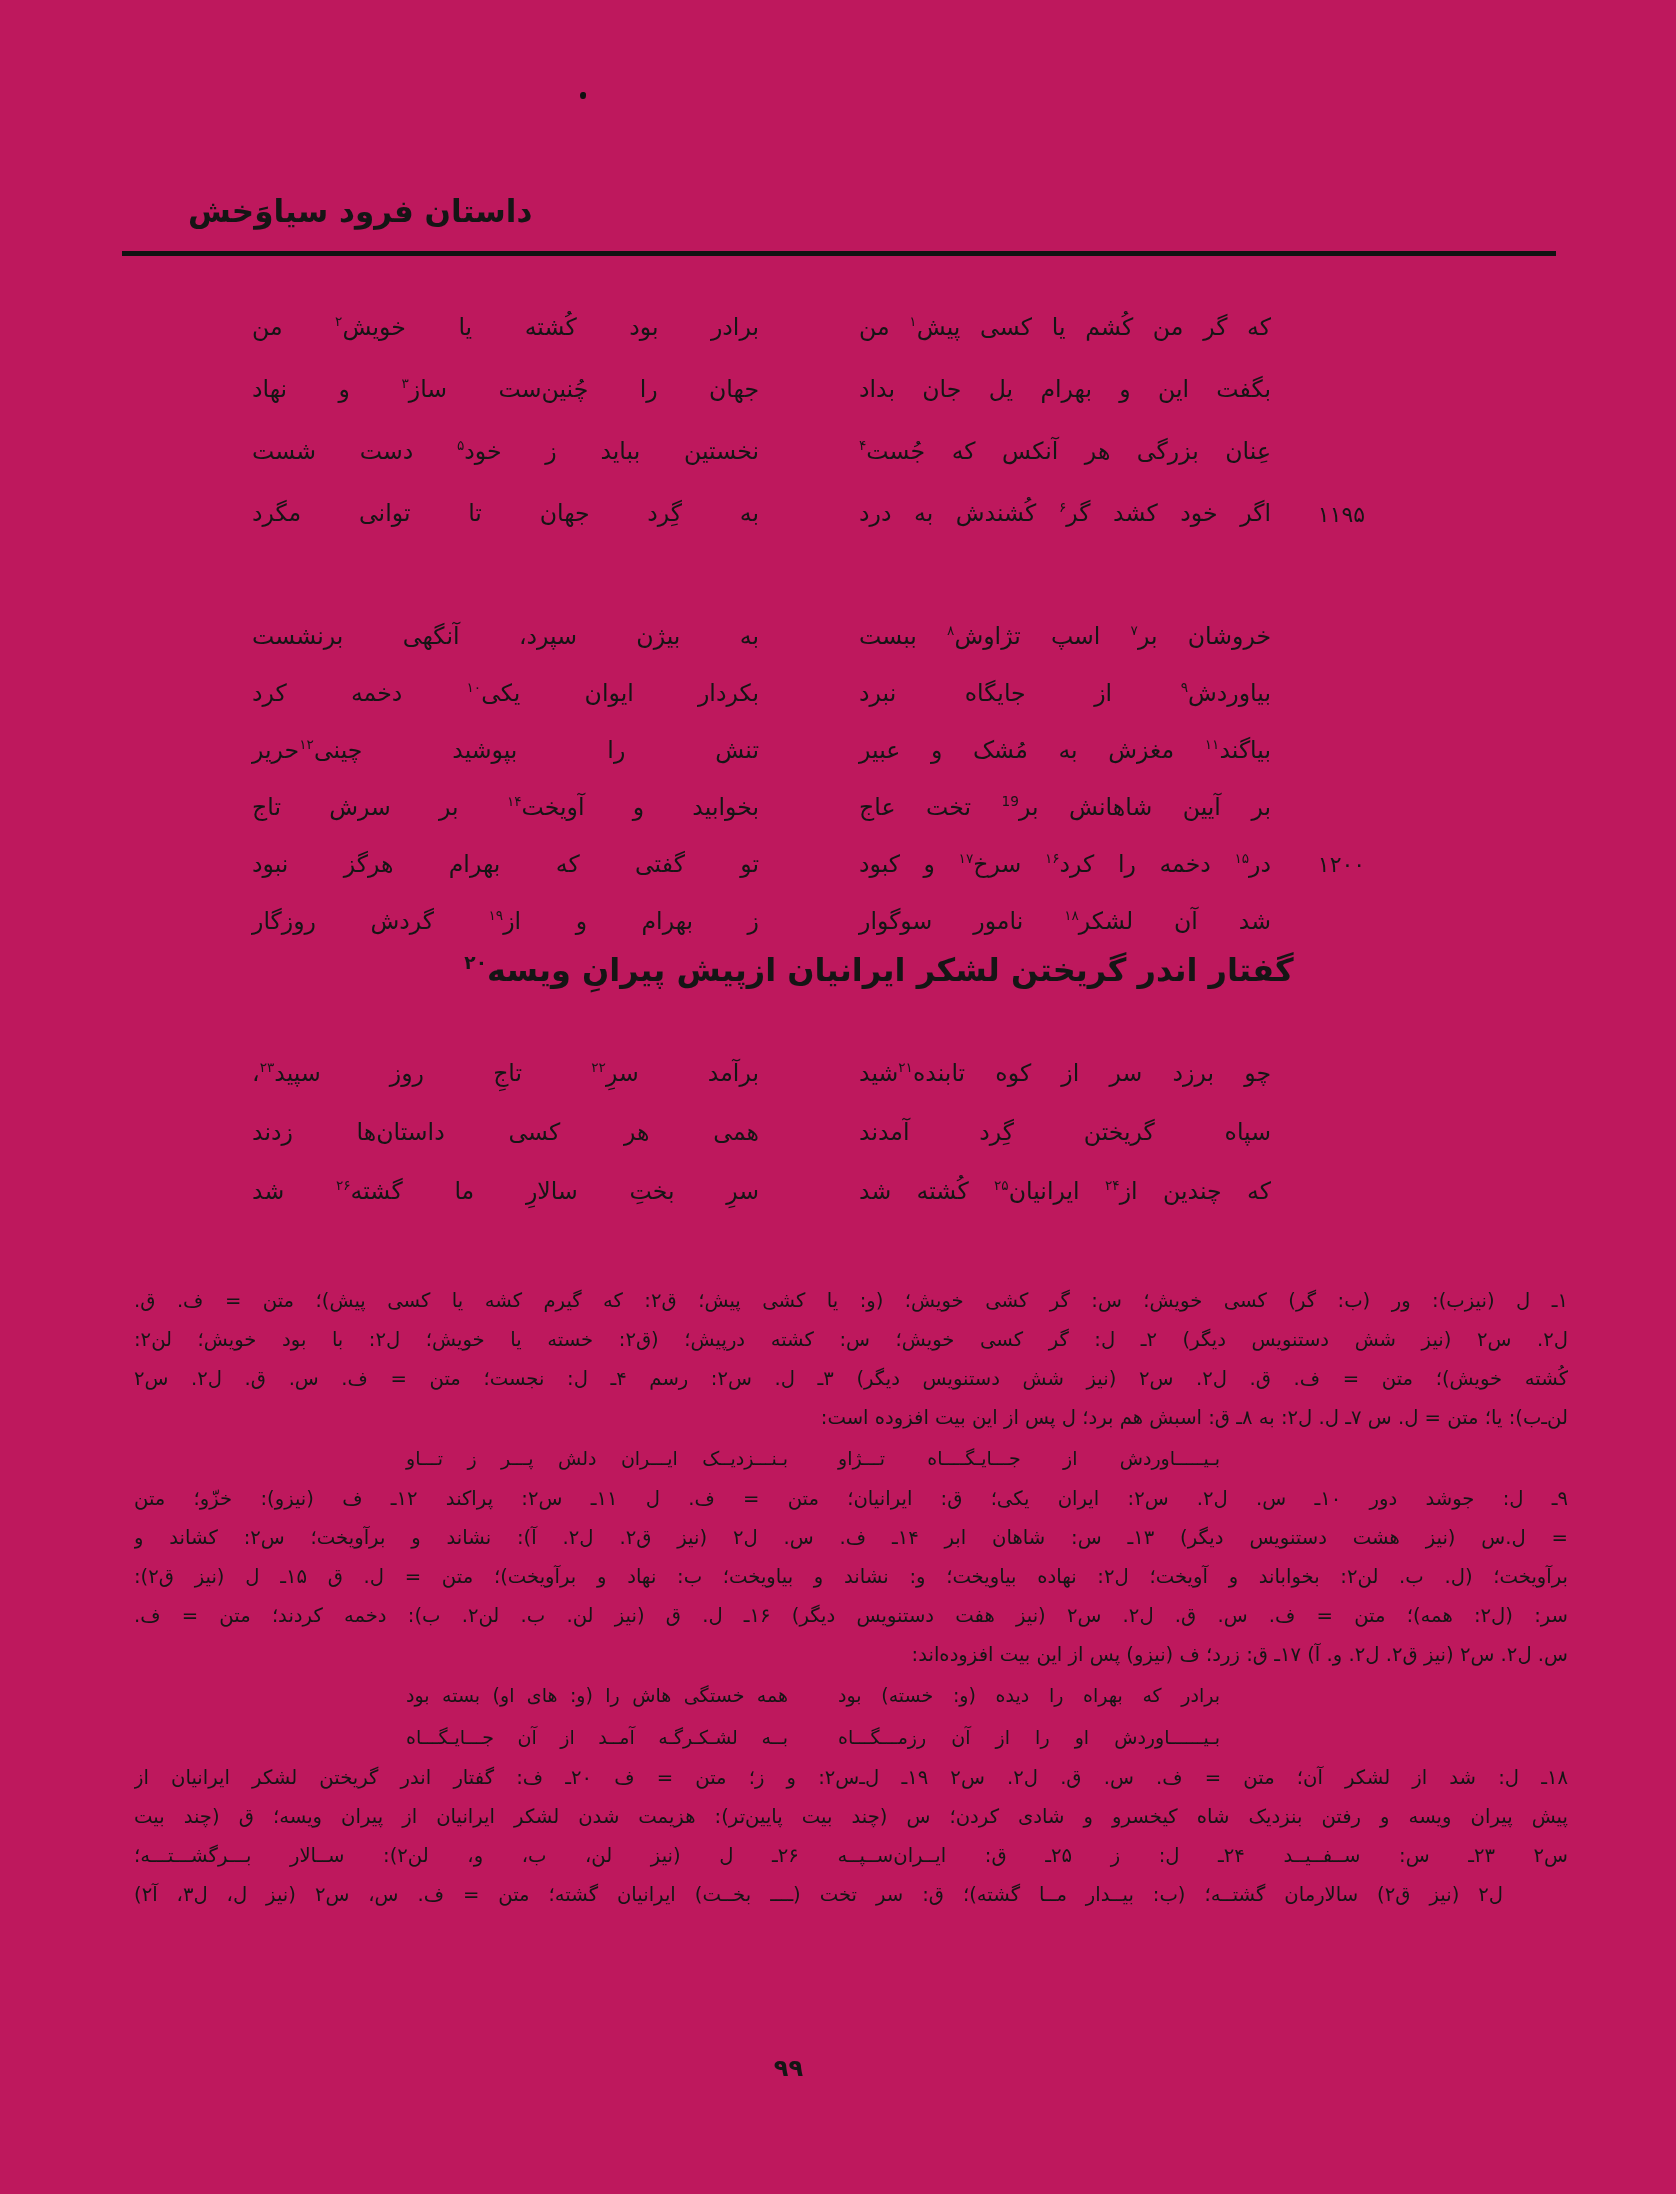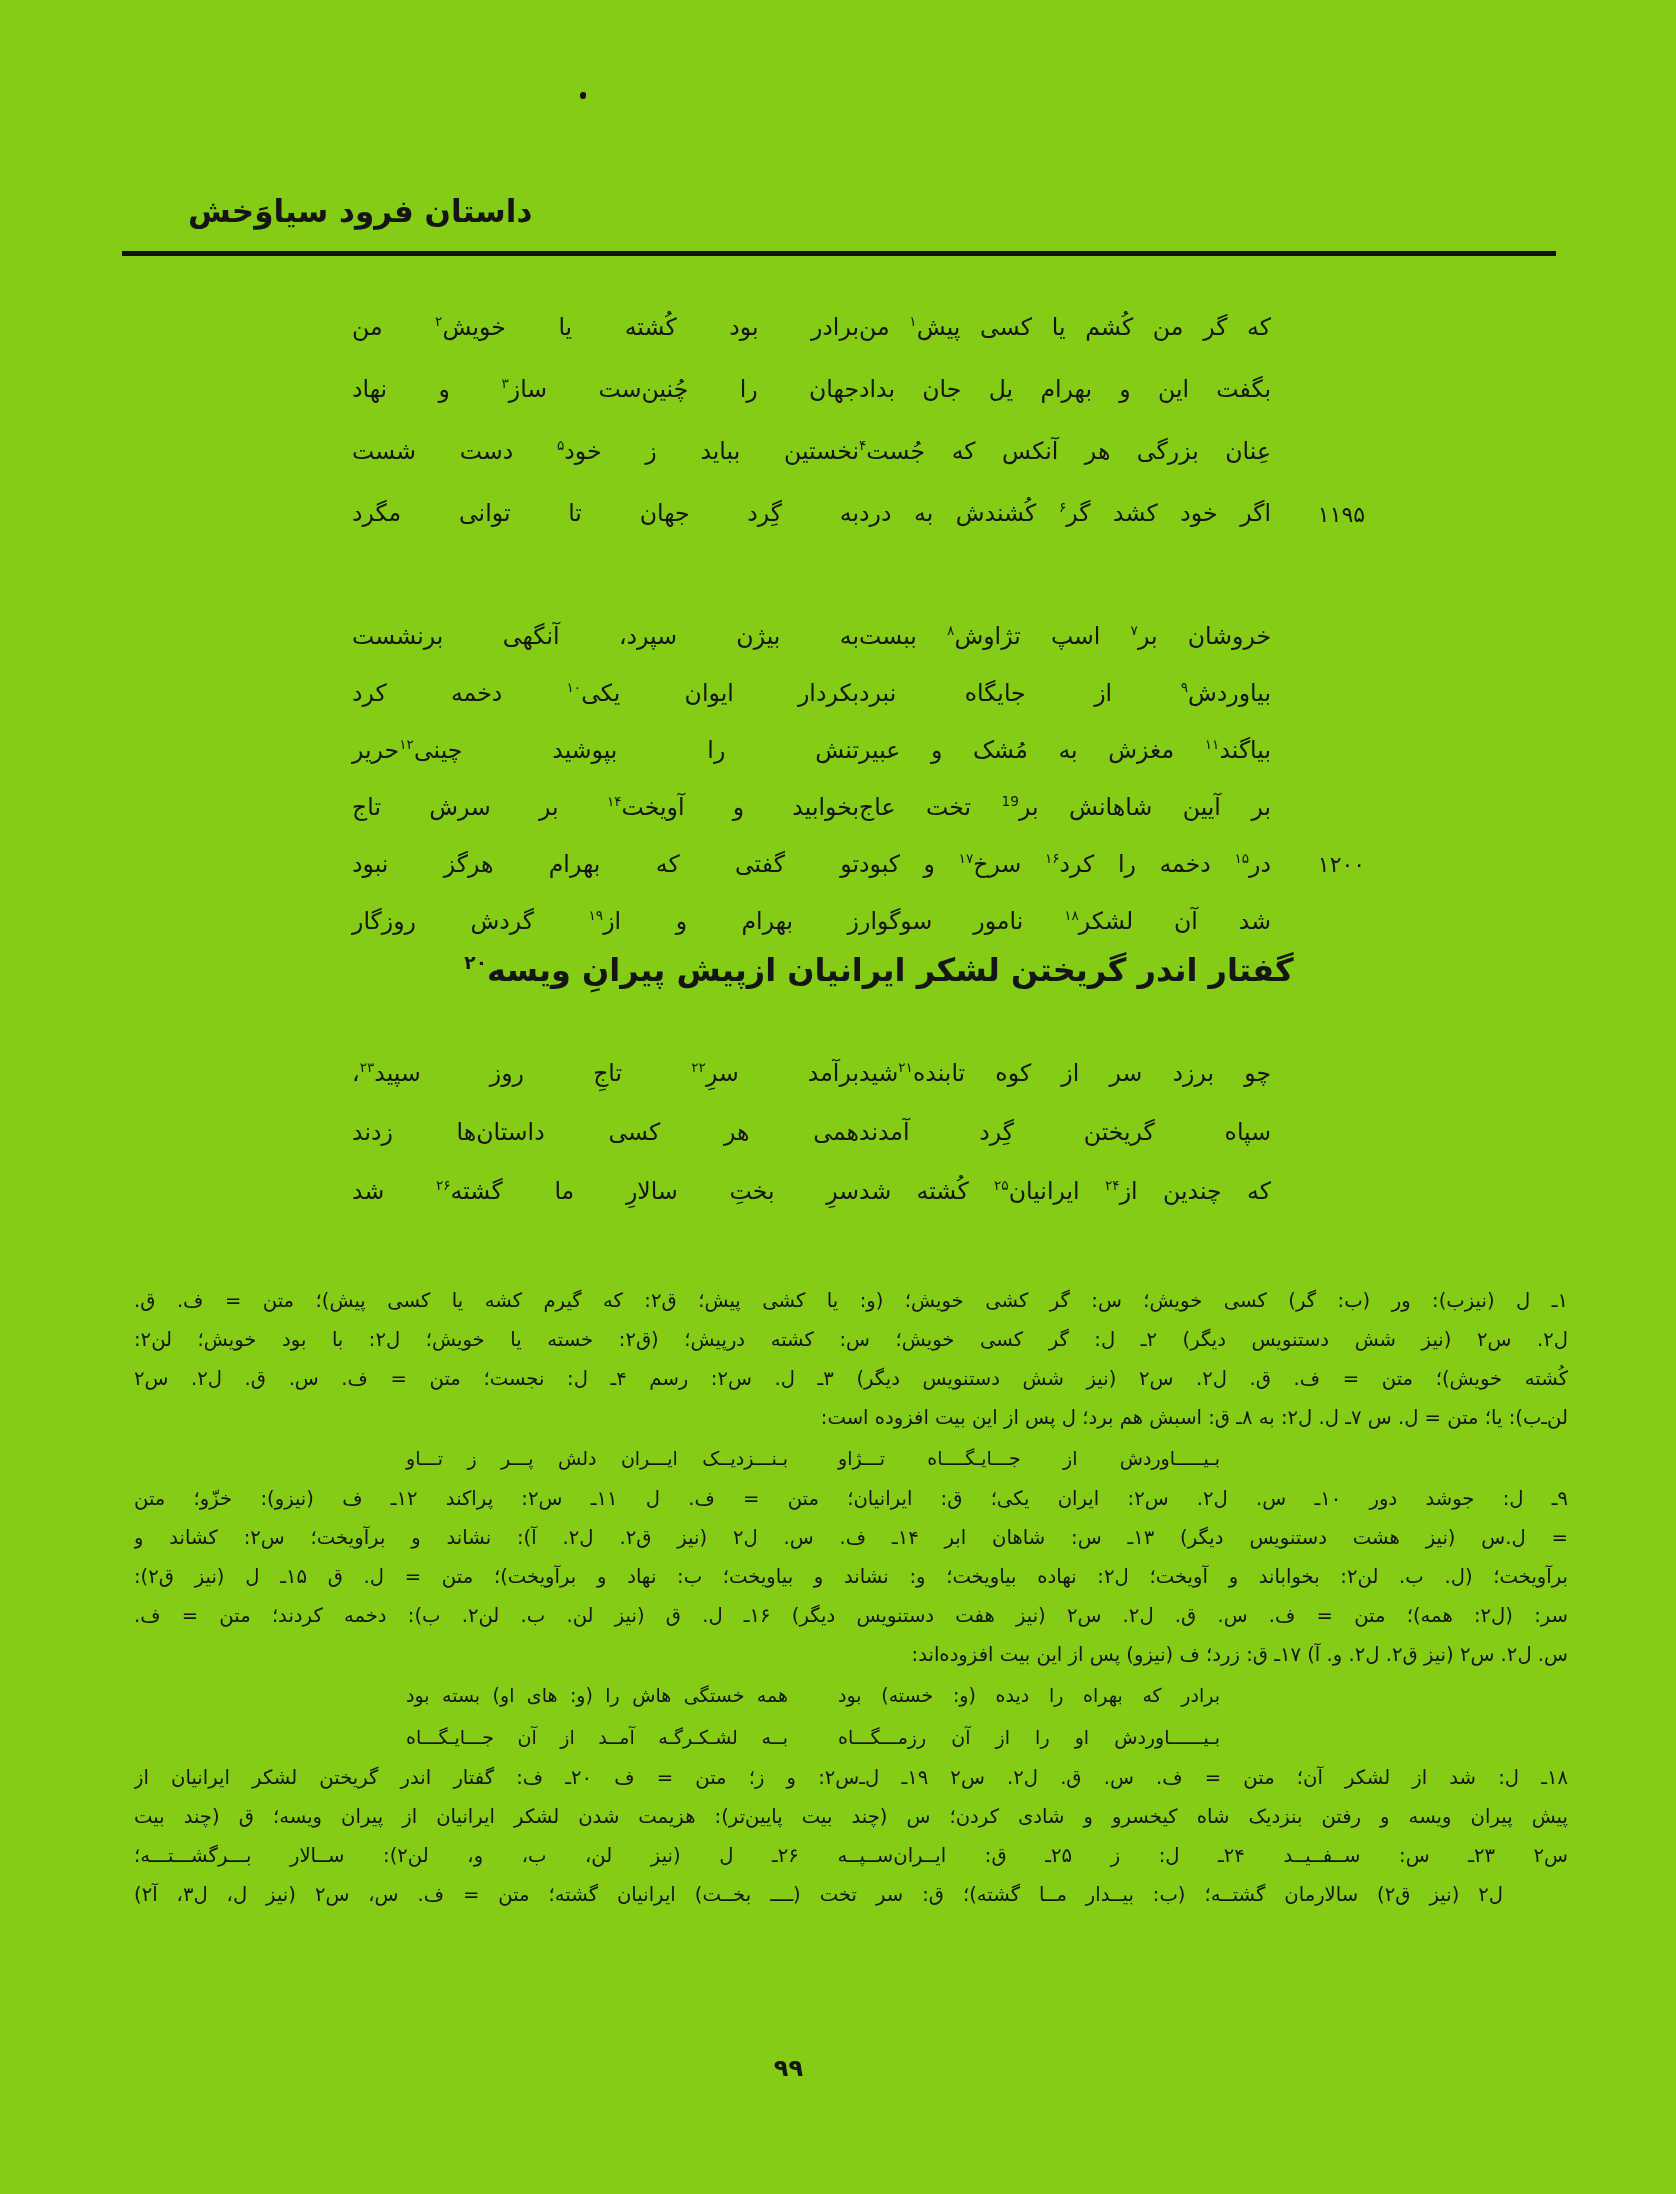--- a/index.html
+++ b/index.html
@@ -1,19 +1,19 @@
 <!DOCTYPE html>
 <html lang="fa" style="font-size:10.8px"><head>
 <meta charset="utf-8">
 <style>
   html,body{margin:0;padding:0;background:#e8e8e8;}
   .sheet{
     position:relative;
     width:1677px;height:2194px;
-    background:#84cc16;
+    background:#be185d;
     font-family:"DejaVu Sans", sans-serif;
     color:#151515;
     overflow:hidden;
   }
   .dot-artifact{position:absolute;width:6px;height:7.4px;background:#101010;border-radius:50% 40% 50% 50%;}
 
   
   .running-header{
     position:absolute;left:188px;top:193px;
     font-size:31px;font-weight:bold;letter-spacing:0.7px;
@@ -38,21 +38,21 @@
     font-size:22px;text-align:center;direction:rtl;
   }
   .hemi{
     flex:0 0 auto;
     font-size:23.6px;line-height:1.35;
     direction:rtl;
     text-align:justify;text-align-last:justify;text-justify:inter-word;
     white-space:normal;
   }
   .hemi.r{width:412px;margin-right:30px;}
-  .hemi.l{width:507px;}
+  .hemi.l{width:507px;margin-right:100px;}
   sup{font-size:58%;vertical-align:super;line-height:0;}
 
   
   .section-heading{
     position:absolute;left:122px;top:951px;width:1434px;
     font-size:32px;font-weight:bold;
     direction:rtl;text-align:center;
     position:absolute;
   }
   .section-heading .shift{position:relative;left:40px;}

